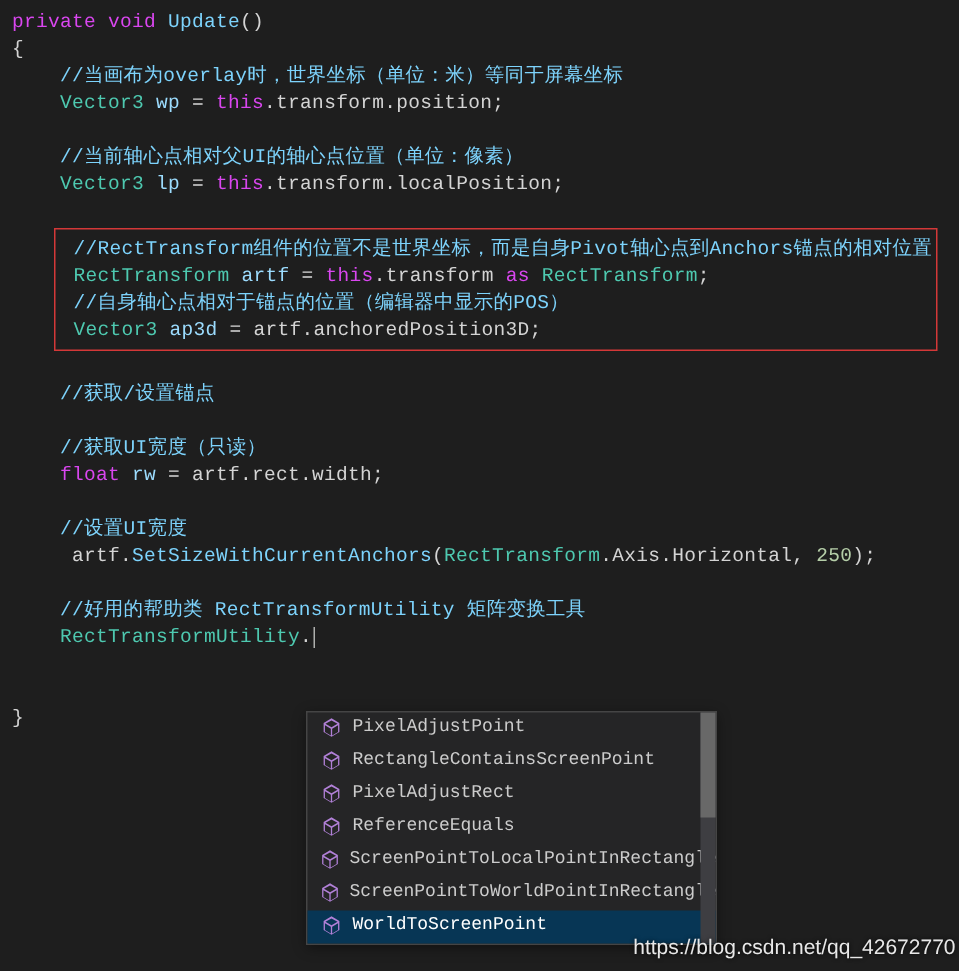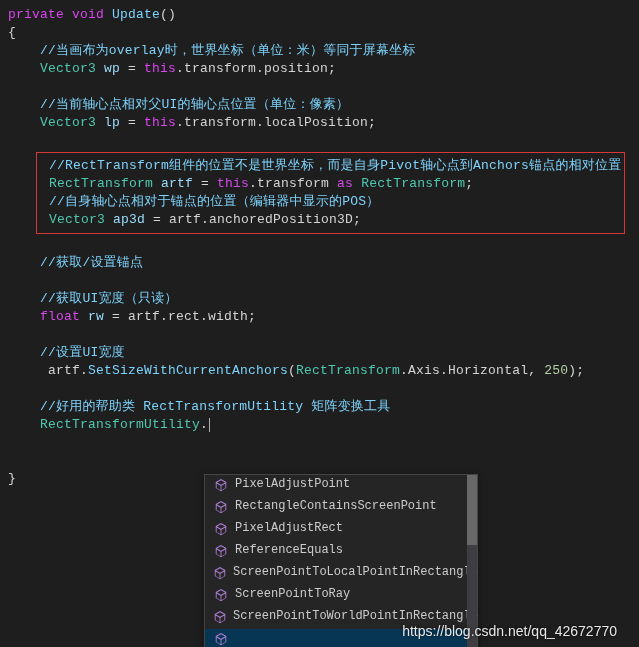--- a/index.html
+++ b/index.html
@@ -84,21 +84,21 @@
       position: absolute;
       right: 0;
       top: 0;
       width: 10px;
       height: 70px;
       background: #686868;
     }
     .watermark {
       position: absolute;
       bottom: 8px;
-      right: 22px;
+      right: 2px;
       color: #e8e8e8;
       font-size: 14px;
       font-family: Arial, sans-serif;
       text-shadow: 0 0 3px rgba(0,0,0,0.8);
     }
   </style>
 </head>
 <body>
 
 <div class="editor">
@@ -180,36 +180,29 @@
           </svg>
         </span>
         <span>ScreenPointToLocalPointInRectangle</span>
       </div>
       <div class="isl-item">
         <span class="isl-icon">
           <svg width="14" height="14" viewBox="0 0 16 16">
             <path fill="#b180d7" d="M8 1l6 3.5v7L8 15l-6-3.5v-7L8 1zm0 1.6L3.4 5.2 8 7.8l4.6-2.6L8 2.6zM3 6.3v5.1l4.5 2.6V8.9L3 6.3zm10 0L8.5 8.9v5.1L13 11.4V6.3z"></path>
           </svg>
         </span>
-        <span>ScreenPointToRay</span>
-      </div>
-      <div class="isl-item">
-        <span class="isl-icon">
-          <svg width="14" height="14" viewBox="0 0 16 16">
-            <path fill="#b180d7" d="M8 1l6 3.5v7L8 15l-6-3.5v-7L8 1zm0 1.6L3.4 5.2 8 7.8l4.6-2.6L8 2.6zM3 6.3v5.1l4.5 2.6V8.9L3 6.3zm10 0L8.5 8.9v5.1L13 11.4V6.3z"></path>
-          </svg>
-        </span>
         <span>ScreenPointToWorldPointInRectangle</span>
       </div>
       <div class="isl-item selected">
         <span class="isl-icon">
           <svg width="14" height="14" viewBox="0 0 16 16">
             <path fill="#b180d7" d="M8 1l6 3.5v7L8 15l-6-3.5v-7L8 1zm0 1.6L3.4 5.2 8 7.8l4.6-2.6L8 2.6zM3 6.3v5.1l4.5 2.6V8.9L3 6.3zm10 0L8.5 8.9v5.1L13 11.4V6.3z"></path>
           </svg>
         </span>
+        <span>WorldToScreenPoint</span>
       </div>
     </div>
   <div class="isl-scrollbar">
     <div class="isl-thumb"></div>
   </div>
 </div>
 
 <div class="watermark">https://blog.csdn.net/qq_42672770</div>
 
 </body></html>

